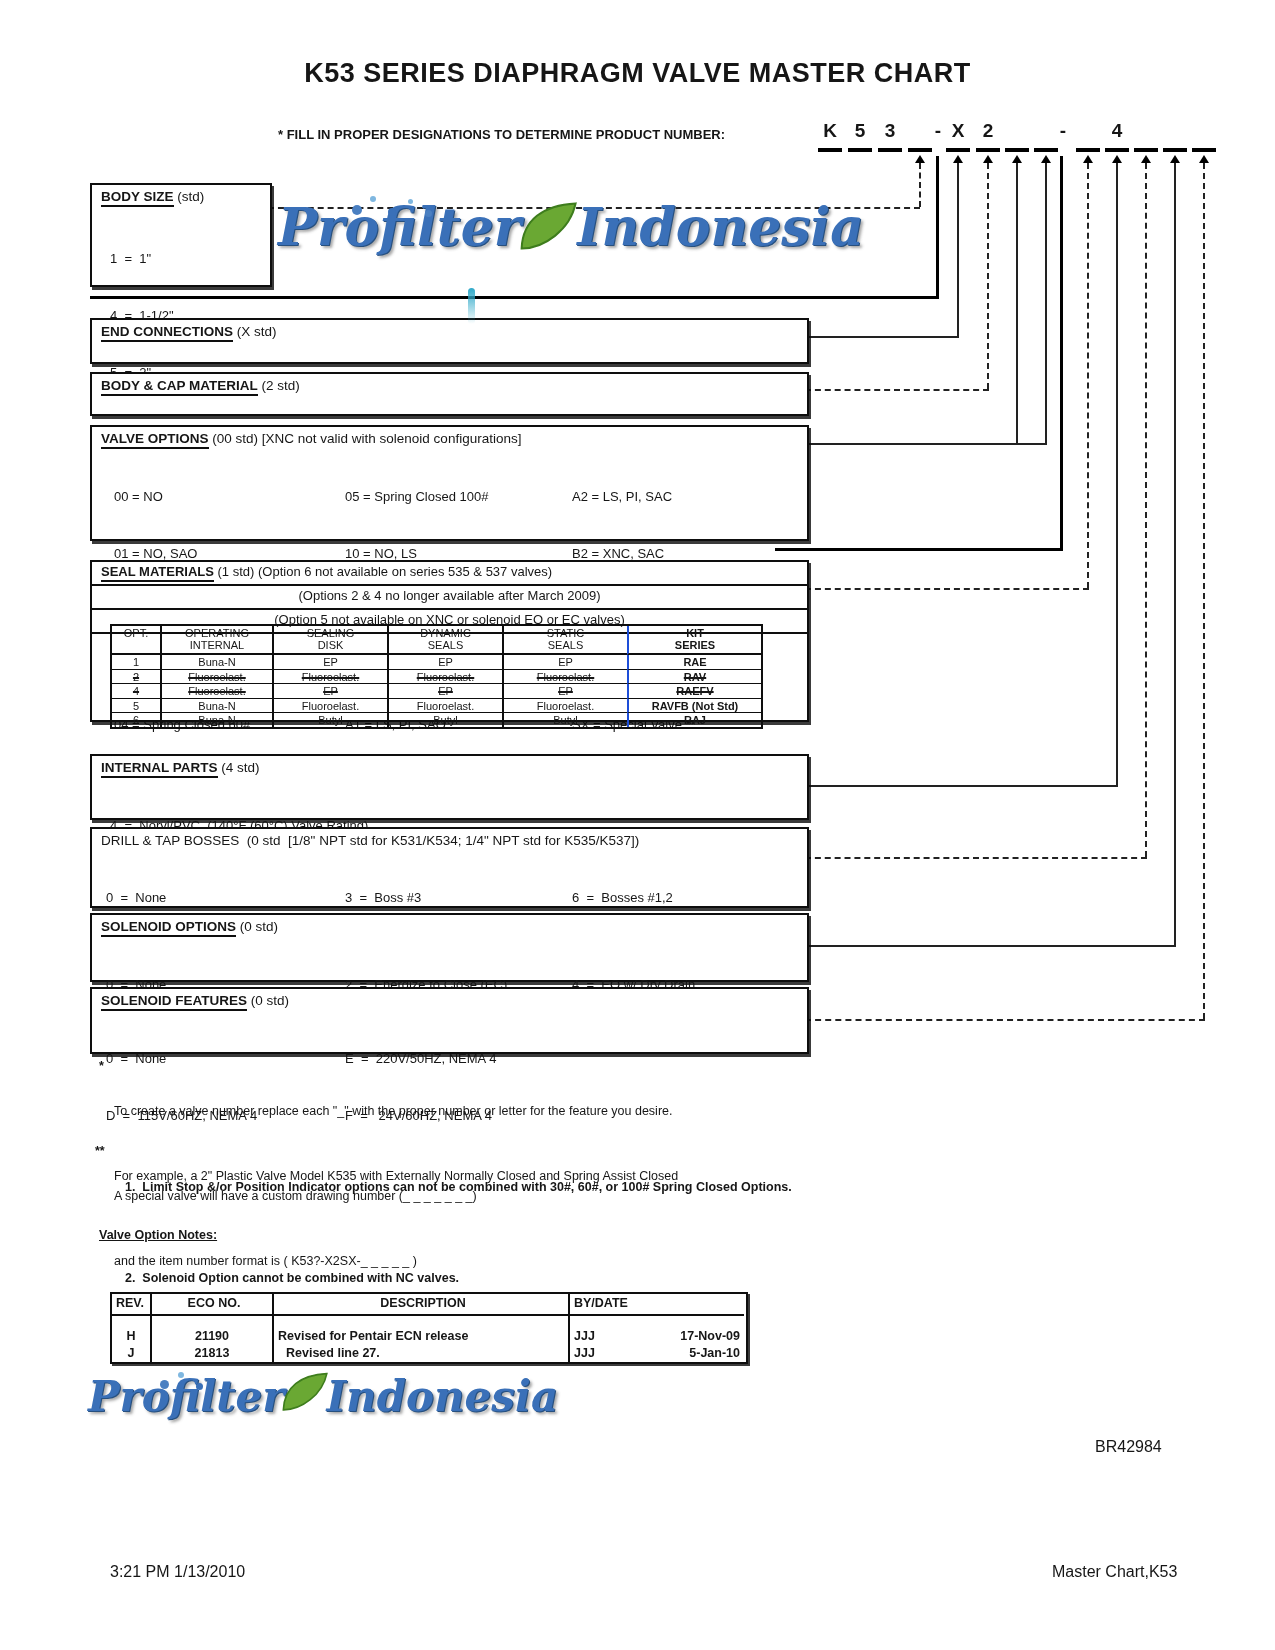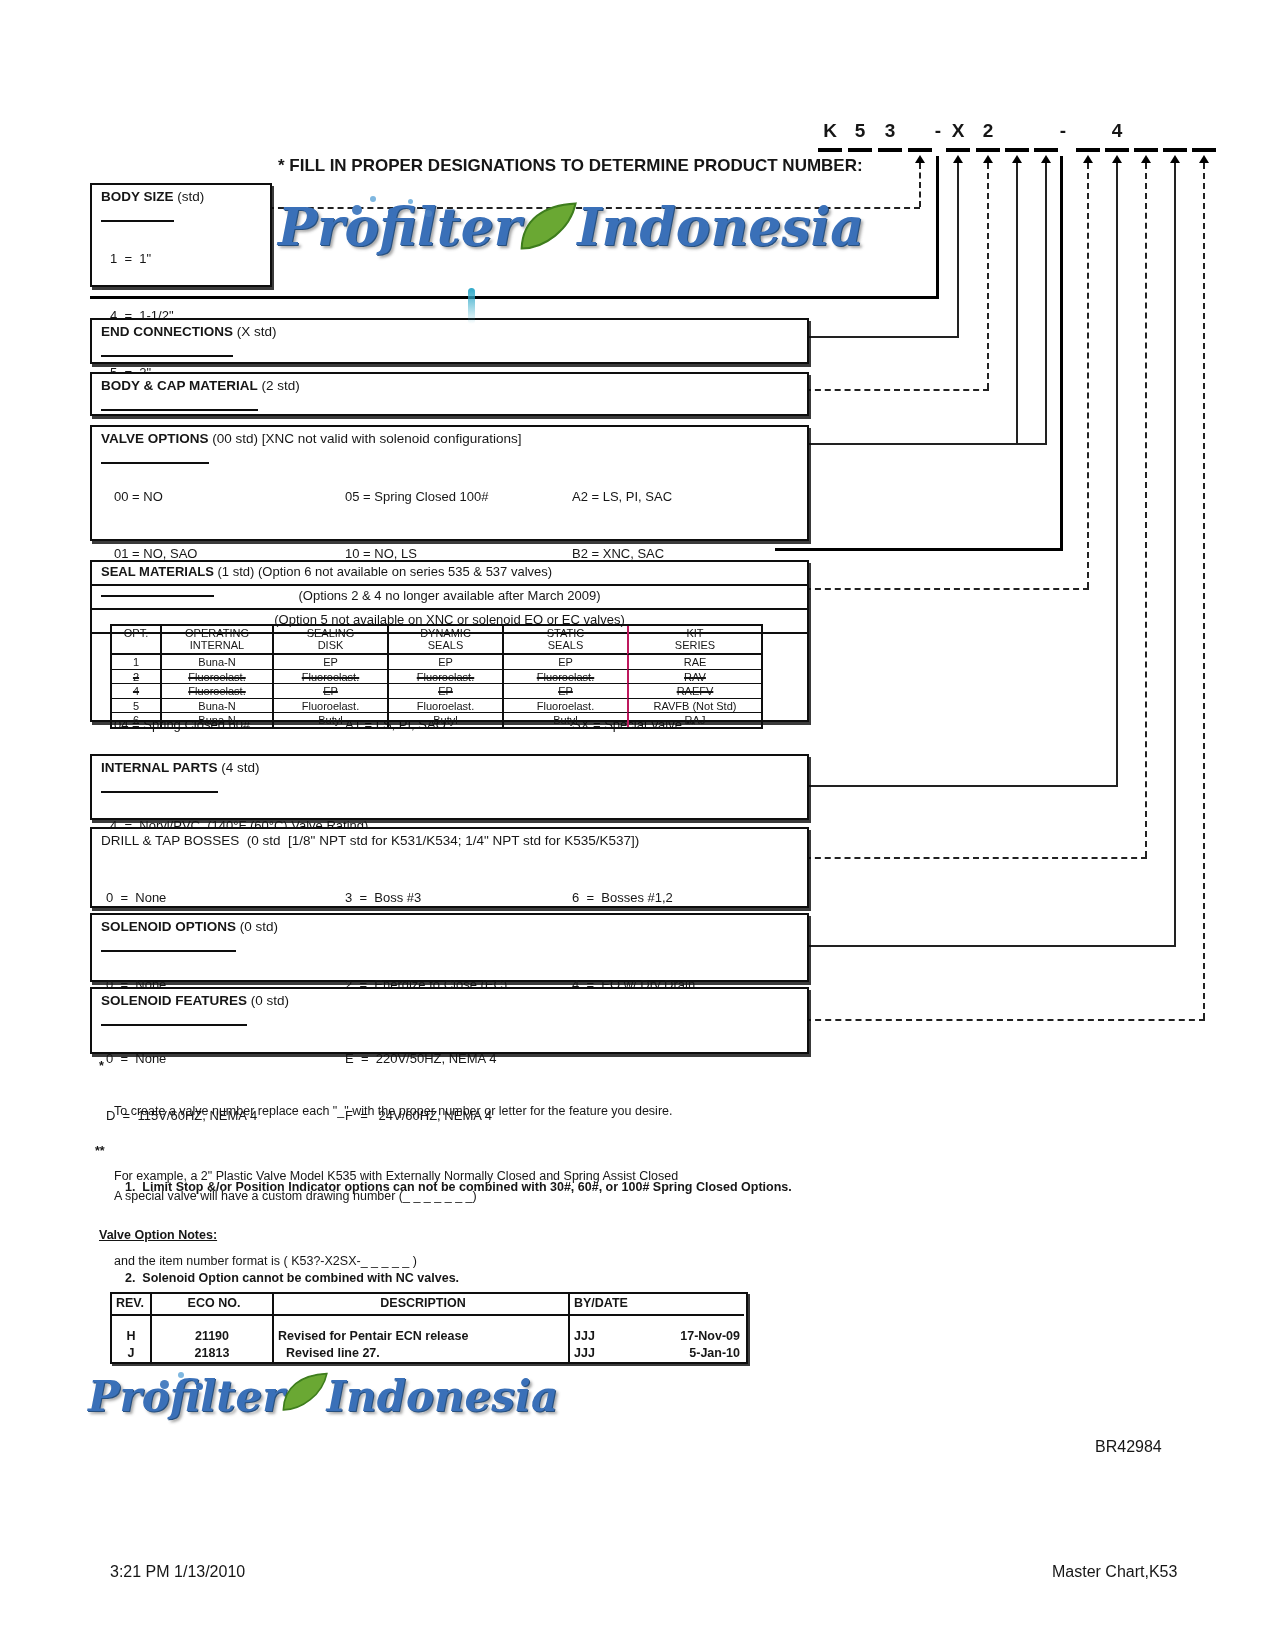--- a/index.html
+++ b/index.html
@@ -2,61 +2,61 @@
 <html><head>
 <meta charset="utf-8">
 <style>
   html,body{margin:0;padding:0;background:#ffffff;}
   .page{position:relative;width:1275px;height:1650px;background:#fff;
         font-family:"Liberation Sans",sans-serif;color:#161616;overflow:hidden;}
 
   
   .ttl{position:absolute;left:0;right:0;top:58px;text-align:center;
        font-size:27px;font-weight:bold;letter-spacing:.5px;}
-  .instr{position:absolute;left:278px;top:127px;font-size:17px;font-weight:bold;margin-top:29px;}
+  .instr{position:absolute;left:278px;top:127px;font-size:13px;font-weight:bold;}
 
   
   .pn-char{position:absolute;top:120px;width:28px;text-align:center;
            font-size:19px;font-weight:bold;z-index:3;}
   .pn-u{position:absolute;top:148px;width:24px;height:0;border-top:4px solid #000;z-index:3;}
 
   
   .vd{position:absolute;width:0;border-left:2px dashed #222;z-index:1;}
   .vs{position:absolute;width:2px;background:#222;z-index:1;}
   .hd{position:absolute;height:0;border-top:2px dashed #222;z-index:1;}
   .hs{position:absolute;height:2px;background:#222;z-index:1;}
   .vh{position:absolute;width:3px;background:#000;z-index:1;}
   .hh{position:absolute;height:3px;background:#000;z-index:1;}
   .arr{position:absolute;width:0;height:0;border-left:5px solid transparent;
        border-right:5px solid transparent;border-bottom:8px solid #000;z-index:3;}
 
   
   .sec{position:absolute;background:#fff;border:2px solid #0e0e0e;
        box-shadow:2px 3px 0 rgba(10,10,10,.8);z-index:2;}
   .head{position:absolute;left:9px;top:4px;font-size:13.5px;white-space:pre;}
-  .hu{font-weight:bold;border-bottom:2px solid #0e0e0e;padding-bottom:16px;}
+  .hu{font-weight:bold;border-bottom:2px solid #0e0e0e;padding-bottom:1px;}
   .hp{font-weight:normal;}
   .std{font-weight:normal;}
   .optcol{position:absolute;font-size:13px;line-height:19px;white-space:pre;}
   .optcol div{height:19px;}
   .strike{text-decoration:line-through;text-decoration-thickness:2px;}
 
   
   .bands{position:absolute;left:0;right:0;top:0;}
   .band{border-bottom:2px solid #0e0e0e;font-size:13px;height:20px;padding-top:2px;}
   .band.c{text-align:center;}
   .band .head2{padding-left:9px;white-space:pre;}
   .stbl{position:absolute;left:18px;top:62px;width:649px;
         display:grid;grid-template-columns:50px 112px 115px 115px 125px 132px;
         border:2px solid #0e0e0e;font-size:11px;text-align:center;}
   .sth{border-right:2px solid #0e0e0e;border-bottom:2px solid #0e0e0e;
        height:26px;line-height:12px;padding-top:1px;}
   .stc{border-right:2px solid #0e0e0e;border-bottom:1.5px solid #0e0e0e;
        height:12.5px;line-height:12px;padding-top:1px;}
-  .kit{border-left:2px solid #be185d;margin-left:-2px;}
+  .kit{border-left:2px solid #1d4ed8;margin-left:-2px;font-weight:bold;}
   .last{border-right:none;}
   .botr{border-bottom:none;}
 
   
   .fn{position:absolute;font-size:12.5px;line-height:21.5px;white-space:pre;}
   .fnm{position:absolute;font-size:12.5px;font-weight:bold;}
   .noteh{position:absolute;font-size:12.5px;font-weight:bold;text-decoration:underline;}
   .noteitem{position:absolute;font-size:12.5px;font-weight:bold;white-space:pre;}
 
   
@@ -81,20 +81,21 @@
   .drip{position:absolute;width:7px;height:36px;z-index:5;
         background:linear-gradient(#2fa9c9,rgba(47,169,201,0));border-radius:4px;}
 
   .small{position:absolute;font-size:16px;}
 </style>
 </head>
 <body>
 
 <div class="page">
 
+  <div class="ttl">K53 SERIES DIAPHRAGM VALVE MASTER CHART</div>
   <div class="instr">* FILL IN PROPER DESIGNATIONS TO DETERMINE PRODUCT NUMBER:</div>
 
   <div>
     <span class="pn-char" style="left:816px">K</span>
     <span class="pn-char" style="left:846px">5</span>
     <span class="pn-char" style="left:876px">3</span>
     <span class="pn-char" style="left:906px"></span>
     <span class="pn-char" style="left:924px">-</span>
     <span class="pn-char" style="left:944px">X</span>
     <span class="pn-char" style="left:974px">2</span>

